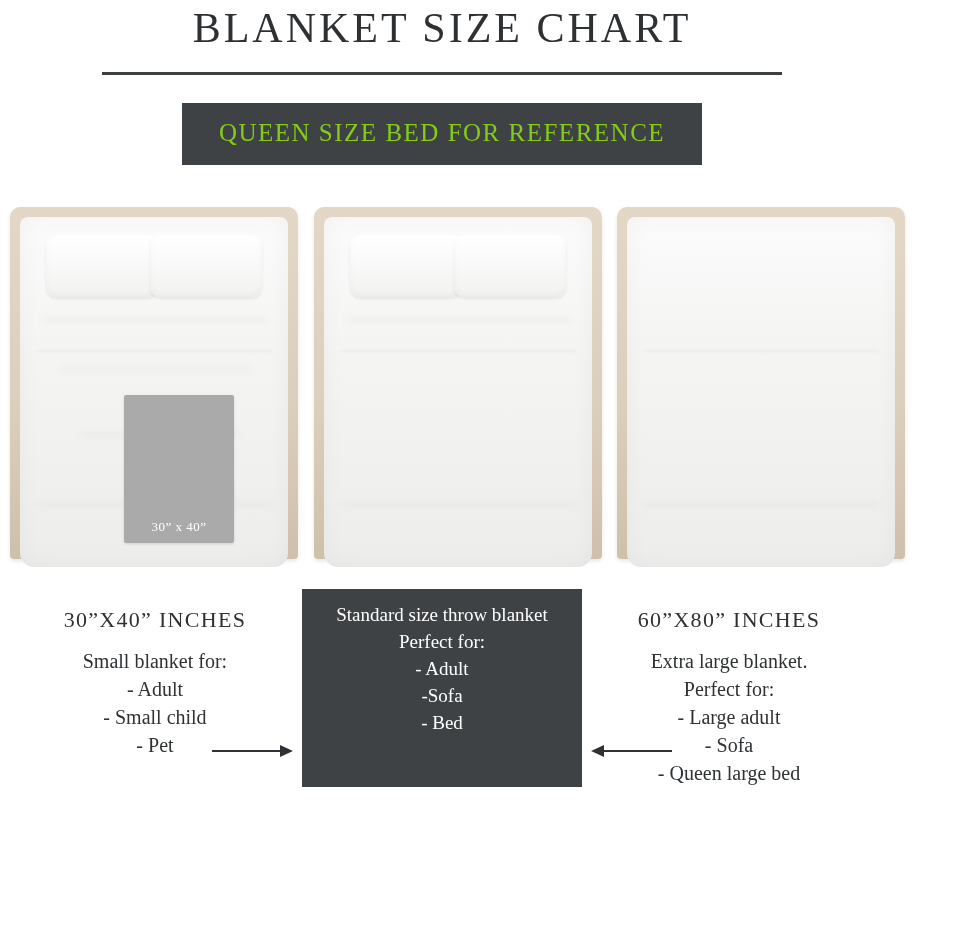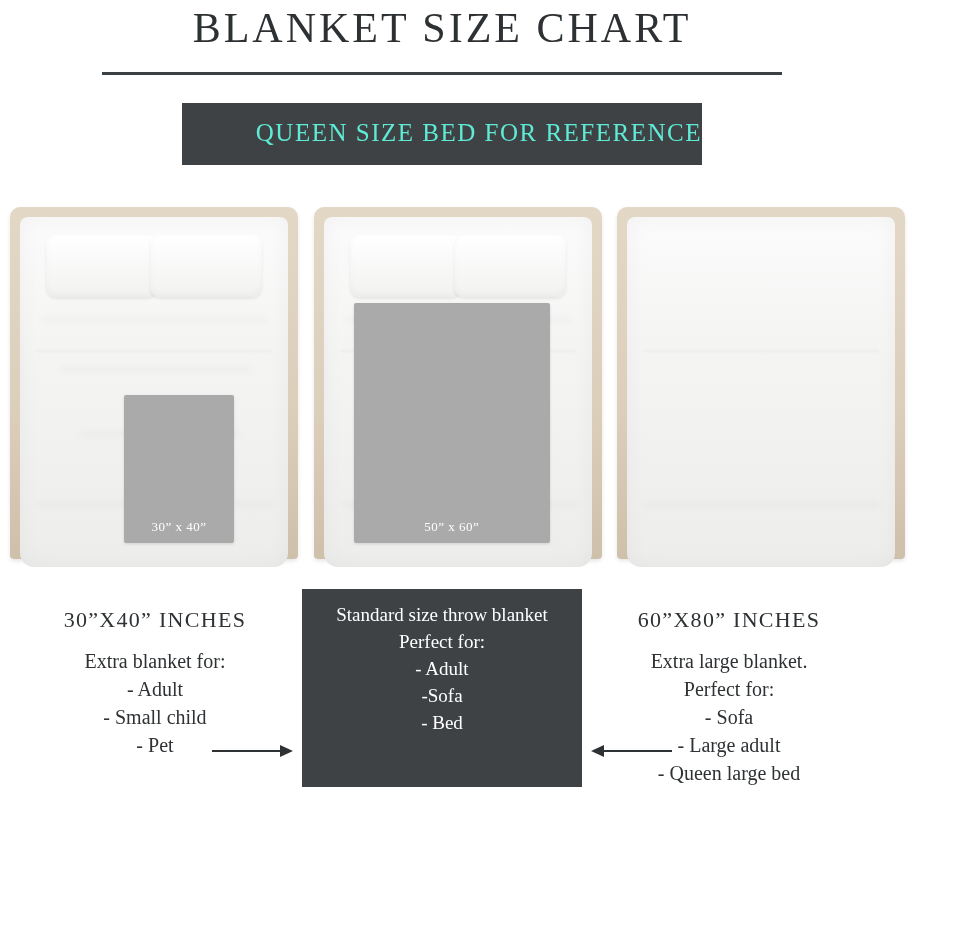--- a/index.html
+++ b/index.html
@@ -32,22 +32,22 @@
     height: 3px;
     background: #3c4042;
     margin: 20px auto 0 auto;
   }
 
   
   .ref-banner {
     width: 520px;
     margin: 28px auto 0 auto;
     background: #3e4245;
-    color: #5eead4;
-    text-align: right;
+    color: #84cc16;
+    text-align: center;
     font-size: 25px;
     letter-spacing: 1.5px;
     padding: 16px 0 18px 0;
   }
 
   
   .beds {
     position: relative;
     margin-top: 42px;
     display: flex;
@@ -246,58 +246,55 @@
     </div>
 
     <div class="bed bed-2">
       <div class="bed-frame"></div>
       <div class="bed-duvet">
         <div class="pillow left"></div>
         <div class="pillow right"></div>
         <div class="fold f1"></div>
         <div class="fold f4"></div>
       </div>
-      <div class="blanket">
-        <span class="blanket-label">50” x 60”</span>
-      </div>
     </div>
 
     <div class="bed bed-3">
       <div class="bed-frame"></div>
       <div class="bed-duvet">
         <div class="fold f4"></div>
       </div>
     </div>
 
   </div>
 
   <div class="captions">
 
     <div class="caption side">
       <div class="caption-title">30”X40” INCHES</div>
-      <div class="caption-line">Extra blanket for:</div>
+      <div class="caption-line">Small blanket for:</div>
       <div class="caption-line">- Adult</div>
       <div class="caption-line">- Small child</div>
       <div class="caption-line">- Pet</div>
     </div>
 
     <div class="caption center">
       <div class="caption-line">Standard size throw blanket</div>
       <div class="caption-line">Perfect for:</div>
       <div class="caption-line">- Adult</div>
       <div class="caption-line">-Sofa</div>
       <div class="caption-line">- Bed</div>
     </div>
 
     <div class="caption side">
       <div class="caption-title">60”X80” INCHES</div>
       <div class="caption-line">Extra large blanket.</div>
       <div class="caption-line">Perfect for:</div>
+      <div class="caption-line">- Large adult</div>
       <div class="caption-line">- Sofa</div>
-      <div class="caption-line">- Large adult</div>
       <div class="caption-line">- Queen large bed</div>
     </div>
 
     <div class="arrow left-arrow">
       <div class="shaft"></div>
         <div class="head"></div>
     </div>
     <div class="arrow right-arrow">
       <div class="shaft"></div>
         <div class="head"></div>

